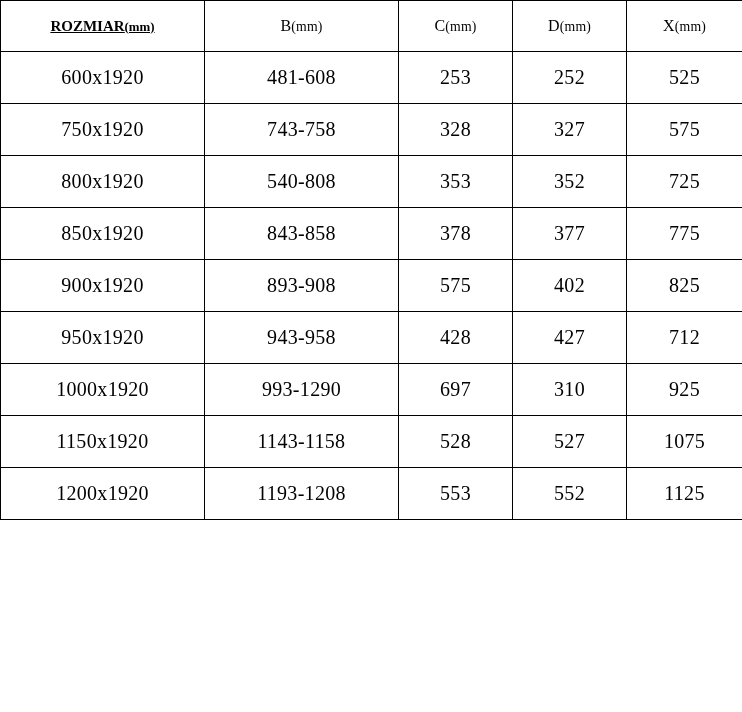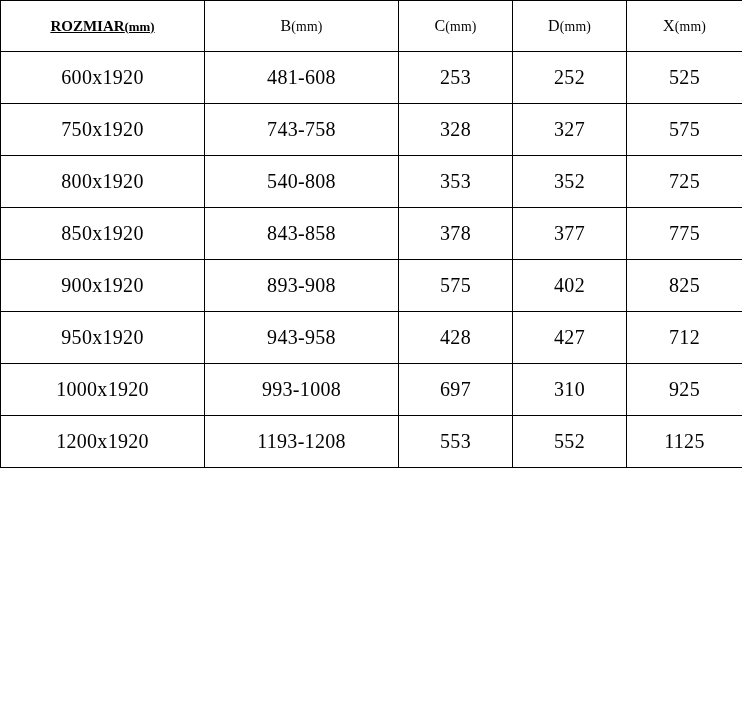--- a/index.html
+++ b/index.html
@@ -127,24 +127,31 @@
     </tr>
     <tr>
       <td>950x1920</td>
       <td>943-958</td>
       <td>428</td>
       <td>427</td>
       <td>712</td>
     </tr>
     <tr>
       <td>1000x1920</td>
-      <td>993-1008</td>
+      <td>993-1290</td>
       <td>697</td>
       <td>310</td>
       <td>925</td>
+    </tr>
+    <tr>
+      <td>1150x1920</td>
+      <td>1143-1158</td>
+      <td>528</td>
+      <td>527</td>
+      <td>1075</td>
     </tr>
     <tr>
       <td>1200x1920</td>
       <td>1193-1208</td>
       <td>553</td>
       <td>552</td>
       <td>1125</td>
     </tr>
   </tbody>
 </table>

